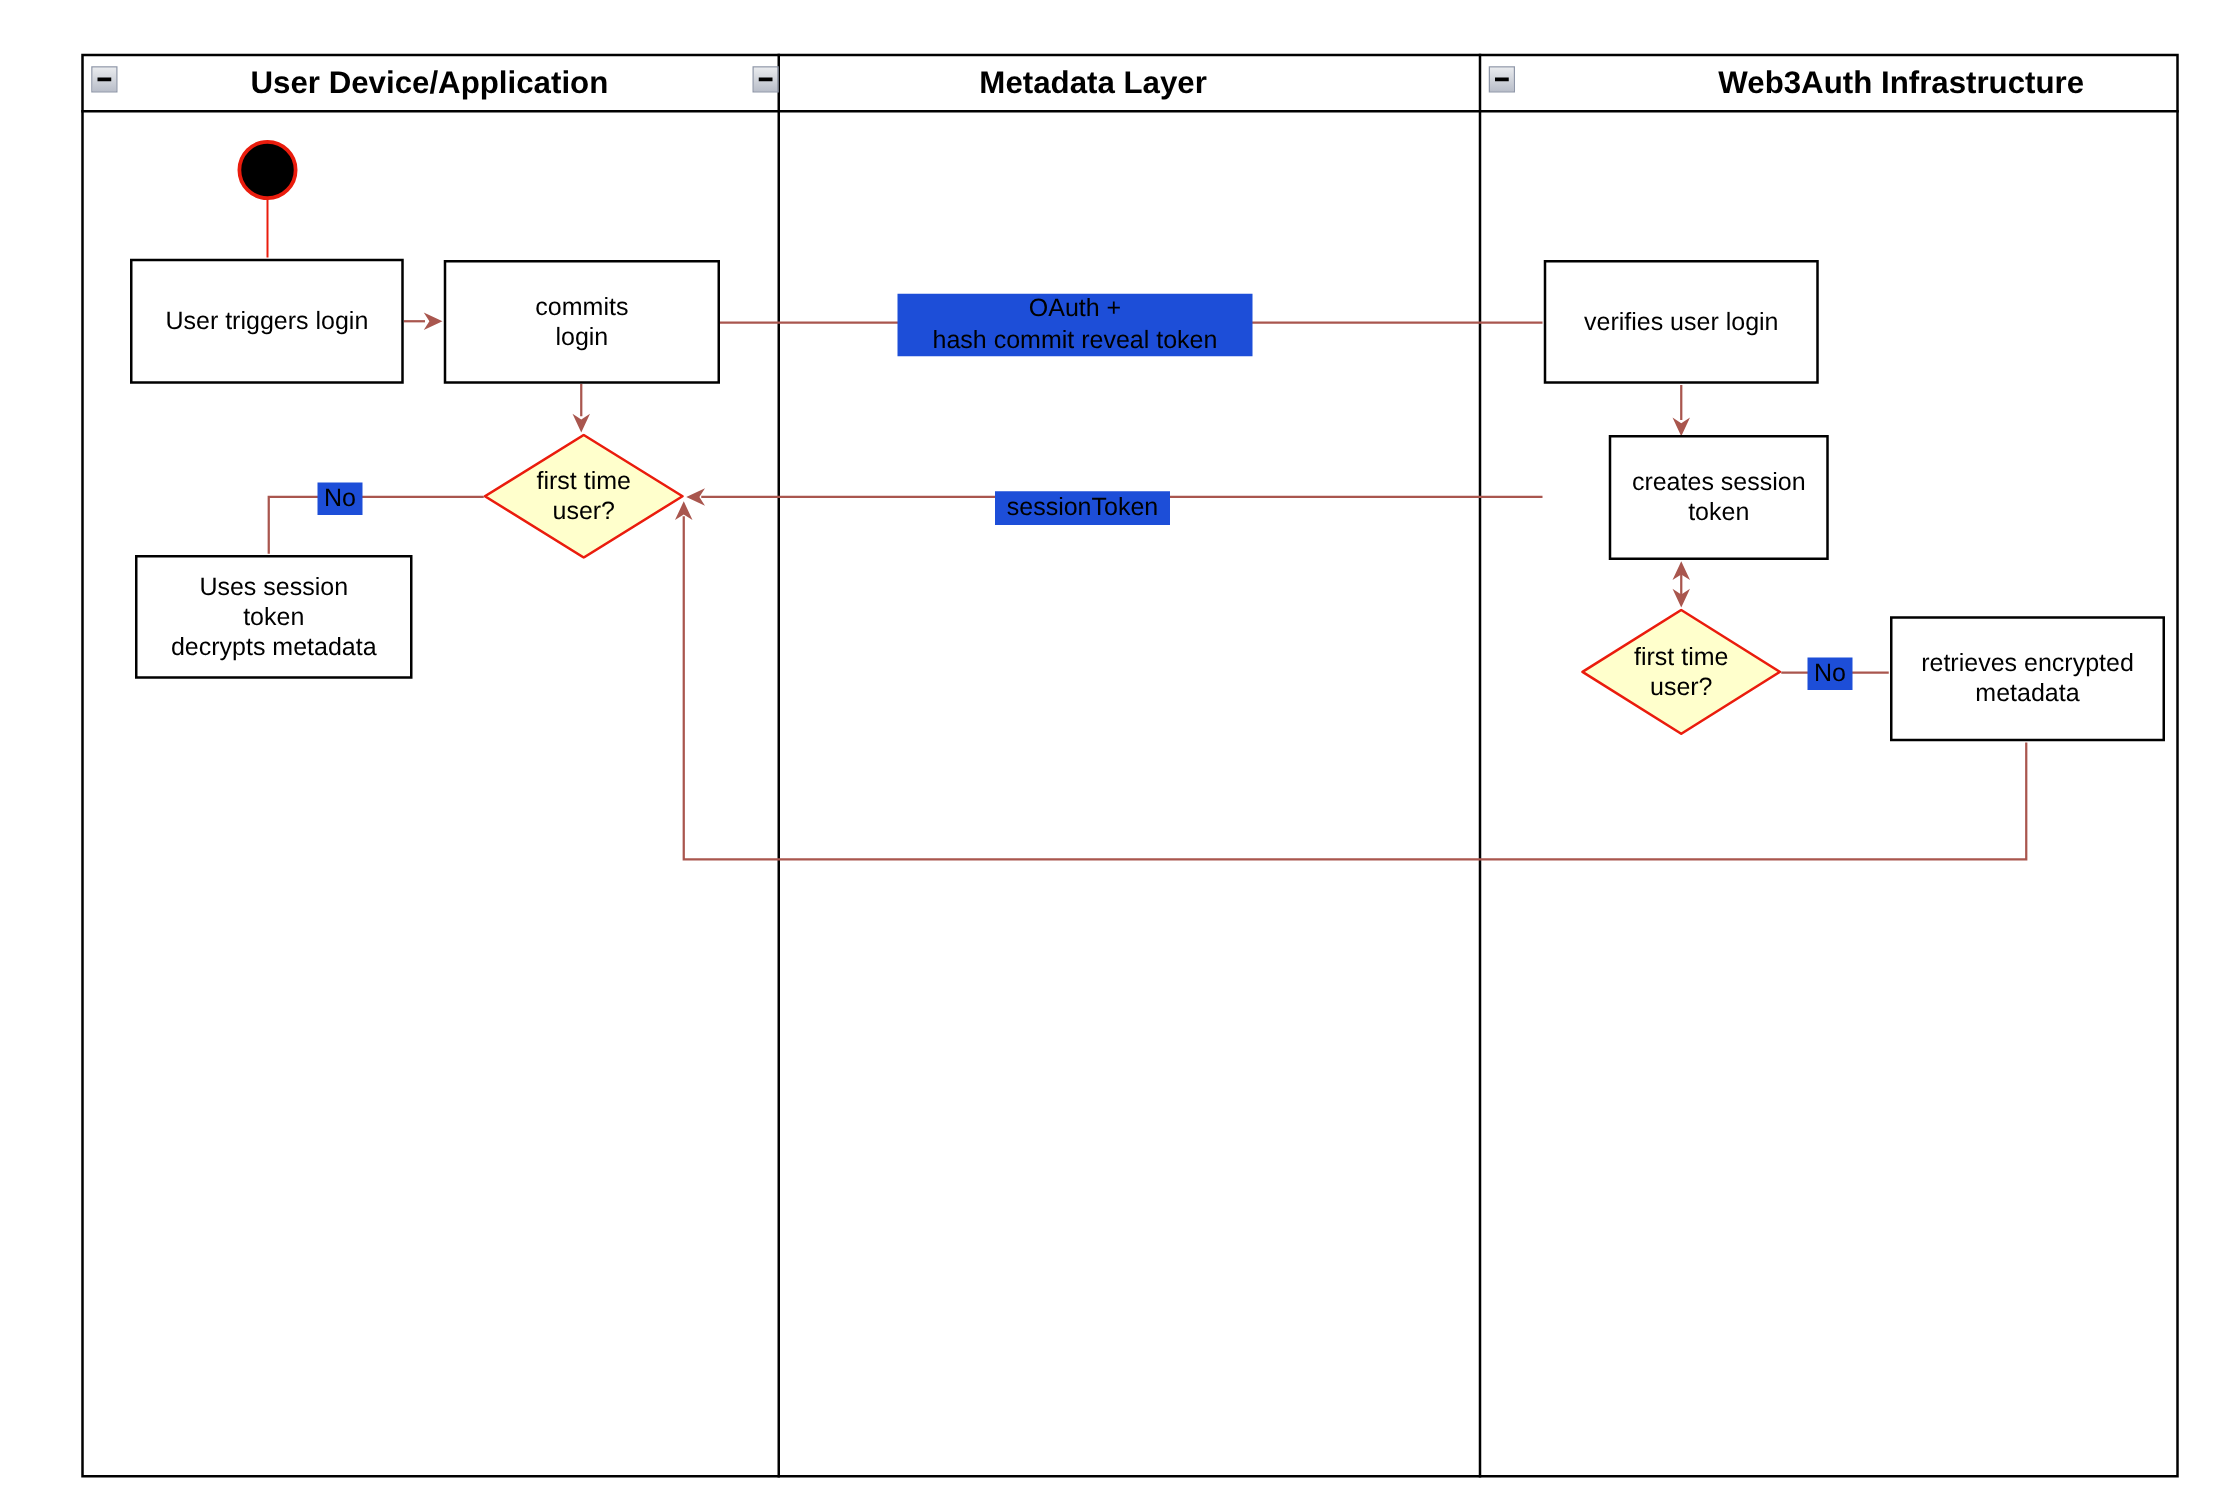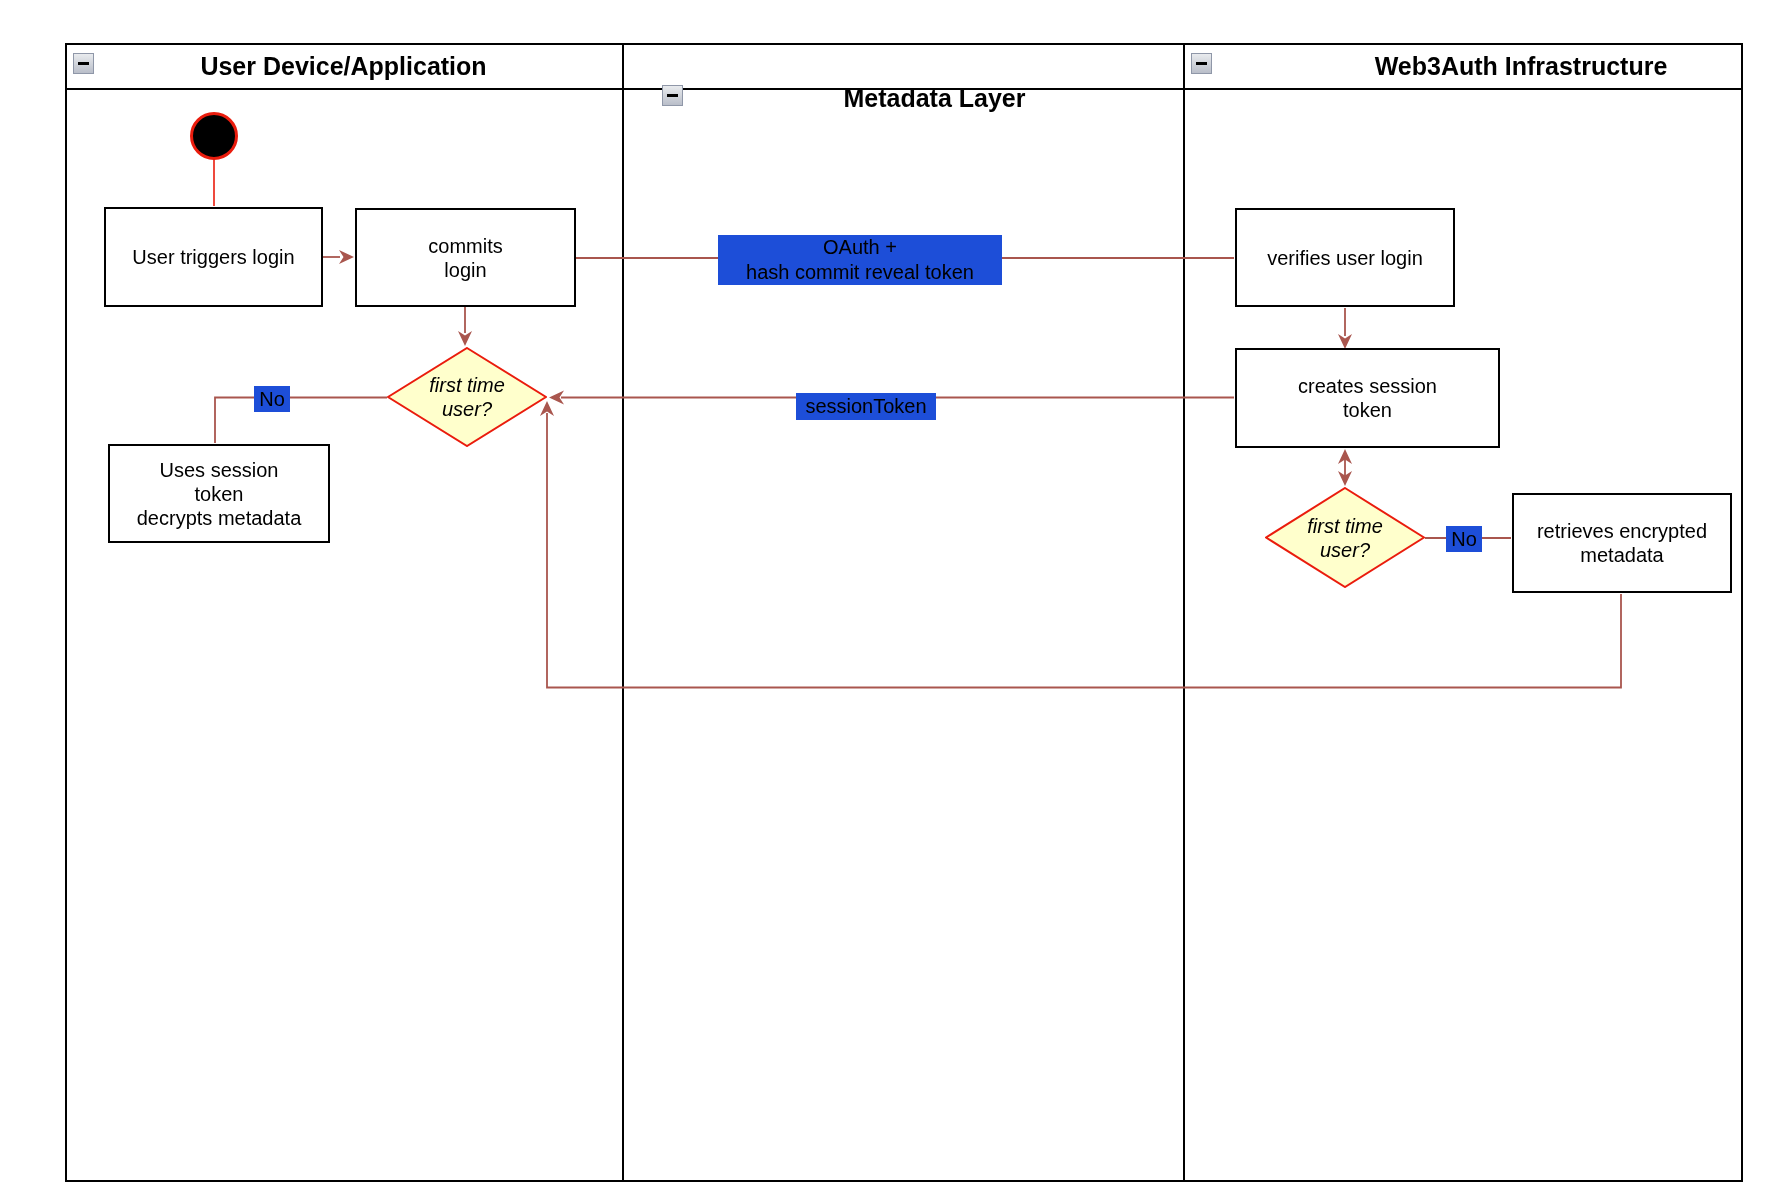--- a/index.html
+++ b/index.html
@@ -19,21 +19,21 @@
     border:1px solid #8f97a8;background:linear-gradient(#e9ebee,#b9bec9);
     display:flex;align-items:center;justify-content:center;
   }
   .collapse-btn .minus{width:11px;height:3px;background:#000;}
   
   .node{
     background:#fff;border:2px solid #000;
     display:flex;flex-direction:column;align-items:center;justify-content:center;
     text-align:center;font-size:20px;line-height:24px;
   }
-  .diamond{display:flex;align-items:center;justify-content:center;font-style:italic;}
+  .diamond{display:flex;align-items:center;justify-content:center;}
   .diamond svg{position:absolute;left:0;top:0;}
   .diamond-text{
     position:relative;text-align:center;font-size:20px;line-height:24px;
   }
   .start-node{
     width:48px;height:48px;border-radius:50%;
     background:#000;border:3px solid #ea1c0d;
   }
   
   .edge-label{
@@ -51,21 +51,21 @@
   <div class="abs lane-divider" style="left:622px;"></div>
   <div class="abs lane-divider" style="left:1183px;"></div>
   <div class="abs header-underline"></div>
 
   <div class="abs lane-header" style="left:67px;width:553px;">
     <div class="collapse-btn">
         <div class="minus"></div>
       </div>
     <div class="lane-title">User Device/Application</div>
   </div>
-  <div class="abs lane-header" style="left:656px;width:557px;margin-top:32px;">
+  <div class="abs lane-header" style="left:596px;width:557px;">
     <div class="collapse-btn">
         <div class="minus"></div>
       </div>
     <div class="lane-title">Metadata Layer</div>
   </div>
   <div class="abs lane-header" style="left:1185px;width:672px;">
     <div class="collapse-btn">
         <div class="minus"></div>
       </div>
     <div class="lane-title">Web3Auth Infrastructure</div>
@@ -125,21 +125,21 @@
   <div class="abs node" style="left:108px;top:444px;width:222px;height:99px;">
     <span>Uses session</span>
     <span>token</span>
     <span>decrypts metadata</span>
   </div>
 
   <div class="abs node" style="left:1235px;top:208px;width:220px;height:99px;">
     <span>verifies user login</span>
   </div>
 
-  <div class="abs node" style="left:1235px;top:348px;width:265px;height:100px;">
+  <div class="abs node" style="left:1287px;top:348px;width:176px;height:100px;">
     <span>creates session</span>
     <span>token</span>
   </div>
 
   <div class="abs diamond" style="left:1265px;top:487px;width:160px;height:101px;">
     <svg width="160" height="101" viewBox="0 0 160 101">
       <polygon points="80,1 159,50.5 80,100 1,50.5" fill="#ffffcc" stroke="#ea1c0d" stroke-width="2"></polygon>
     </svg>
     <div class="diamond-text">
       <div>first time</div>

